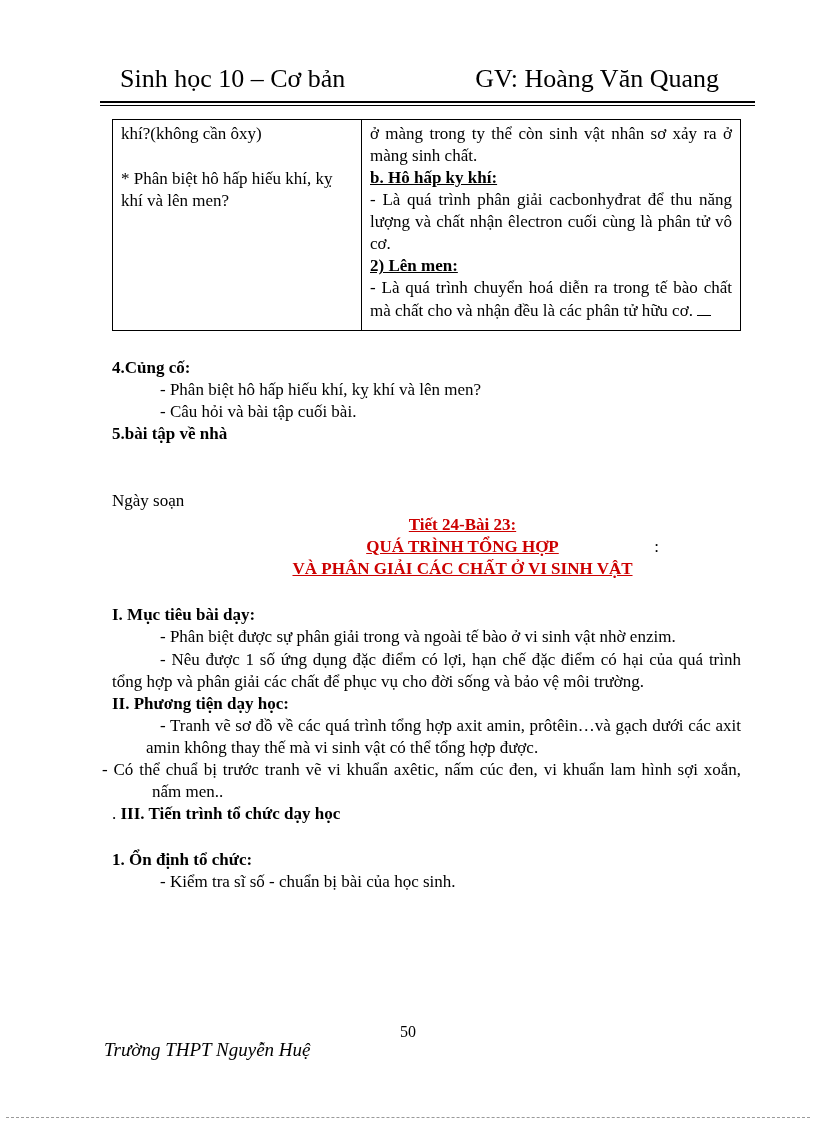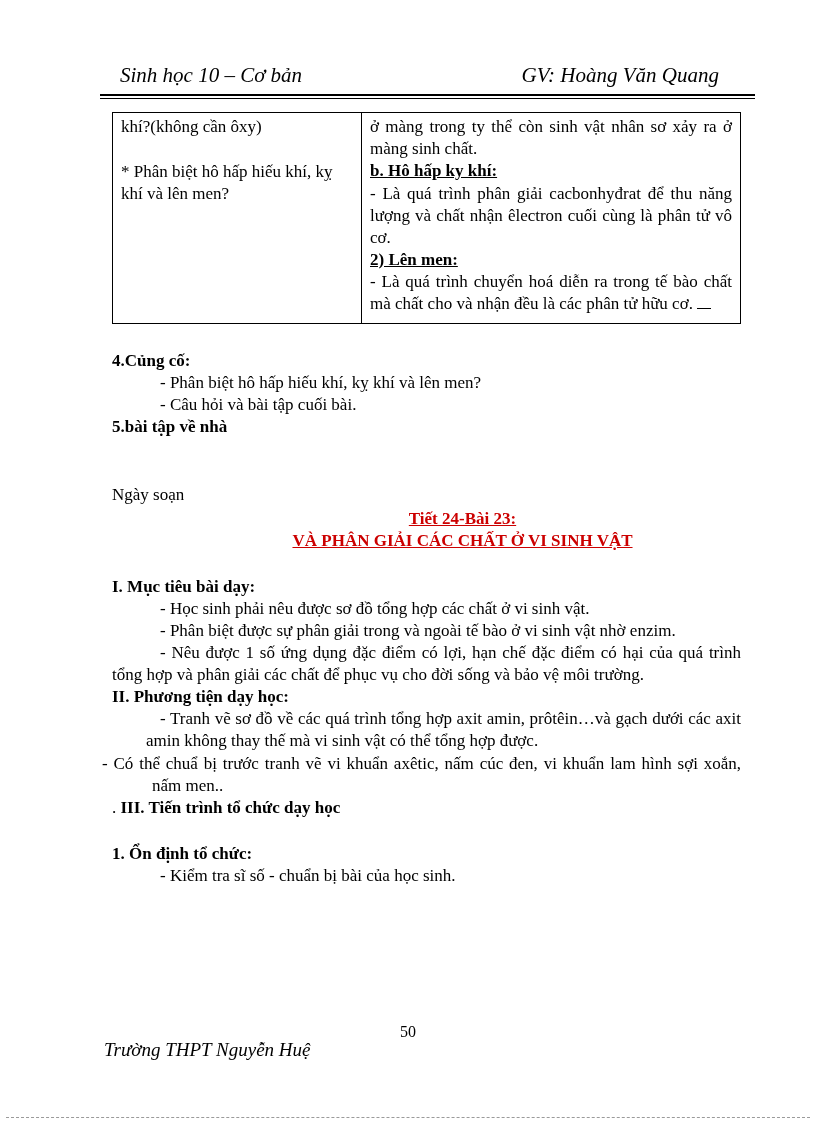--- a/index.html
+++ b/index.html
@@ -6,21 +6,21 @@
   .page {
     width:816px; height:1123px; box-sizing:border-box; position:relative;
     margin:0 auto; background:#ffffff; color:#000;
     font-family:"Liberation Serif","DejaVu Serif",serif;
     font-size:17px; line-height:1.3;
     padding:62px 75px 0 112px; overflow:hidden;
   }
   p { margin:0; }
   
   .header { display:flex; justify-content:space-between; align-items:center;
-    font-style:italic; font-size:21px; padding:0 22px 0 8px; }
+    font-size:26px; padding:0 22px 0 8px; }
   .double-rule { margin:5px -14px 0 -12px; height:2px;
     border-top:2.5px solid #000; border-bottom:1.5px solid #000; }
   
   table.content-table { width:100%; border-collapse:collapse; margin-top:13px; }
   table.content-table td { border:1.4px solid #000; vertical-align:top; padding:3px 8px 8px 8px; }
   td.cell-left { width:232px; }
   td.cell-right p { text-align:justify; }
   .cell-gap { height:23px; }
   .cell-heading { font-weight:bold; text-decoration:underline; text-align:left !important; }
   .tail-underline { display:inline-block; width:14px; border-bottom:1px solid #000; height:14px; }
@@ -75,25 +75,25 @@
 
   <p class="h mt26">4.Củng cố:</p>
   <p class="indent1">- Phân biệt hô hấp hiếu khí, kỵ khí và lên men?</p>
   <p class="indent1">- Câu hỏi và bài tập cuối bài.</p>
   <p class="h">5.bài tập về nhà</p>
 
   <p class="mt45">Ngày soạn</p>
 
   <div class="lesson-title">
     <p>Tiết 24-Bài 23:</p>
+    <p class="line2-wrap"><span>QUÁ TRÌNH TỔNG HỢP</span><span class="colon-stray">:</span></p>
     <p>VÀ PHÂN GIẢI CÁC CHẤT Ở VI SINH VẬT</p>
   </div>
 
   <p class="h mt24">I. Mục tiêu bài dạy:</p>
-  <p class="indent1">- Học sinh phải nêu được sơ đồ tổng hợp các chất ở vi sinh vật.</p>
   <p class="indent1">- Phân biệt được sự phân giải trong và ngoài tế bào ở vi sinh vật nhờ enzim.</p>
   <p class="indent1">- Nêu được 1 số ứng dụng đặc điểm có lợi, hạn chế đặc điểm có hại của quá trình tổng hợp và phân giải các chất để phục vụ cho đời sống và bảo vệ môi trường.</p>
 
   <p class="h">II. Phương tiện dạy học:</p>
   <p class="hang">- Tranh vẽ sơ đồ về các quá trình tổng hợp axit amin, prôtêin…và gạch dưới các axit amin không thay thế mà vi sinh vật có thể tổng hợp được.</p>
 
   <p class="note">- Có thể chuẩ bị trước tranh vẽ vi khuẩn axêtic, nấm cúc đen, vi khuẩn lam hình sợi xoắn, nấm men..</p>
 
   <p><span class="prefix-dot">. </span><span class="h">III. Tiến trình tổ chức dạy học</span></p>
 

